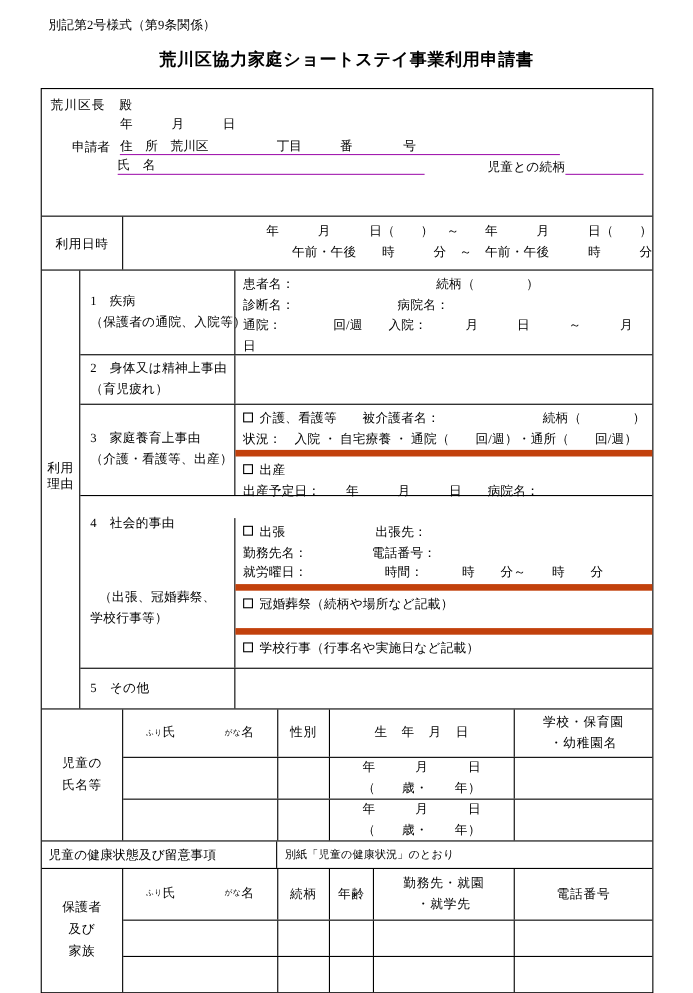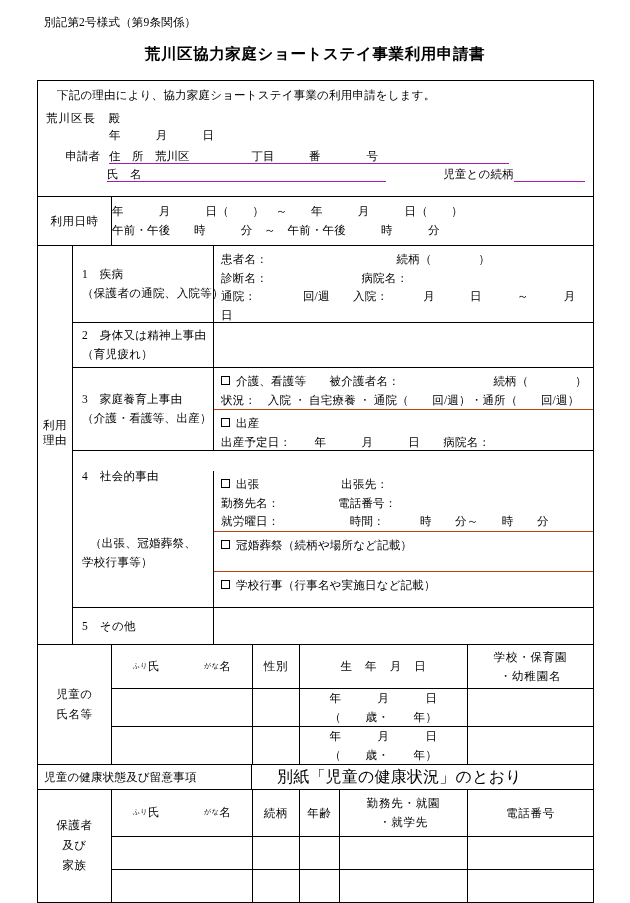--- a/index.html
+++ b/index.html
@@ -133,21 +133,21 @@
   }
 
   
   .c-label { width: 73px; }
   .c-reason { width: 140px; }
   .c-detail { flex: 1; }
 
   .usage-cell {
     flex: 1;
     padding: 5px 0 6px 0;
-    text-align: left;
+    text-align: right;
     box-sizing: border-box;
   }
   .usage-cell .txtline { line-height: 19px; }
 
   .reason-label {
     padding: 6px 6px 6px 9px;
     box-sizing: border-box;
     display: flex;
     flex-direction: column;
     justify-content: center;
@@ -165,21 +165,21 @@
     width: 9px; height: 9px;
     border: 1px solid #000;
     margin-right: 6px;
     position: relative;
     top: 0px;
     box-sizing: border-box;
   }
 
   
   .subrow { box-sizing: border-box; }
-  .subrow + .subrow { border-top: 1px solid #c2410c; }
+  .subrow + .subrow { border-top: 6px solid #c2410c; }
 
   
   .th {
     display: flex;
     align-items: center;
     justify-content: center;
     text-align: center;
     font-size: 11.5px;
     letter-spacing: 0.8px;
     line-height: 19px;
@@ -215,38 +215,37 @@
     display: flex;
     align-items: center;
     padding-left: 6px;
     font-size: 11.5px;
     box-sizing: border-box;
     letter-spacing: 0.2px;
   }
   .health-value {
     display: flex;
     align-items: center;
-    padding-left: 25px;
-    font-size: 16px;
+    padding-left: 7px;
+    font-size: 10px;
     box-sizing: border-box;
     letter-spacing: 0.2px;
   }
 </style>
 </head>
 <body>
 
 <div class="page">
 
   <div class="form-code">別記第2号様式（第9条関係）</div>
   <div class="doc-title">荒川区協力家庭ショートステイ事業利用申請書</div>
 
   <div class="frame">
 
     <div class="intro">
-      <div class="intro-line intro-lead">下記の理由により、協力家庭ショートステイ事業の利用申請をします。</div>
       <div class="intro-line intro-mayor">荒川区長　殿</div>
       <div class="intro-line date-line">年　　　月　　　日</div>
 
       <div class="applicant-row">
         <span class="applicant-label">申請者</span>
         <span class="ul addr-field"><span class="field-inner">住　所　荒川区</span><span class="field-inner" style="padding-left:62px;">丁目　　　番　　　　号</span></span>
       </div>
 
       <div class="applicant-row">
         <span class="applicant-label"></span>

